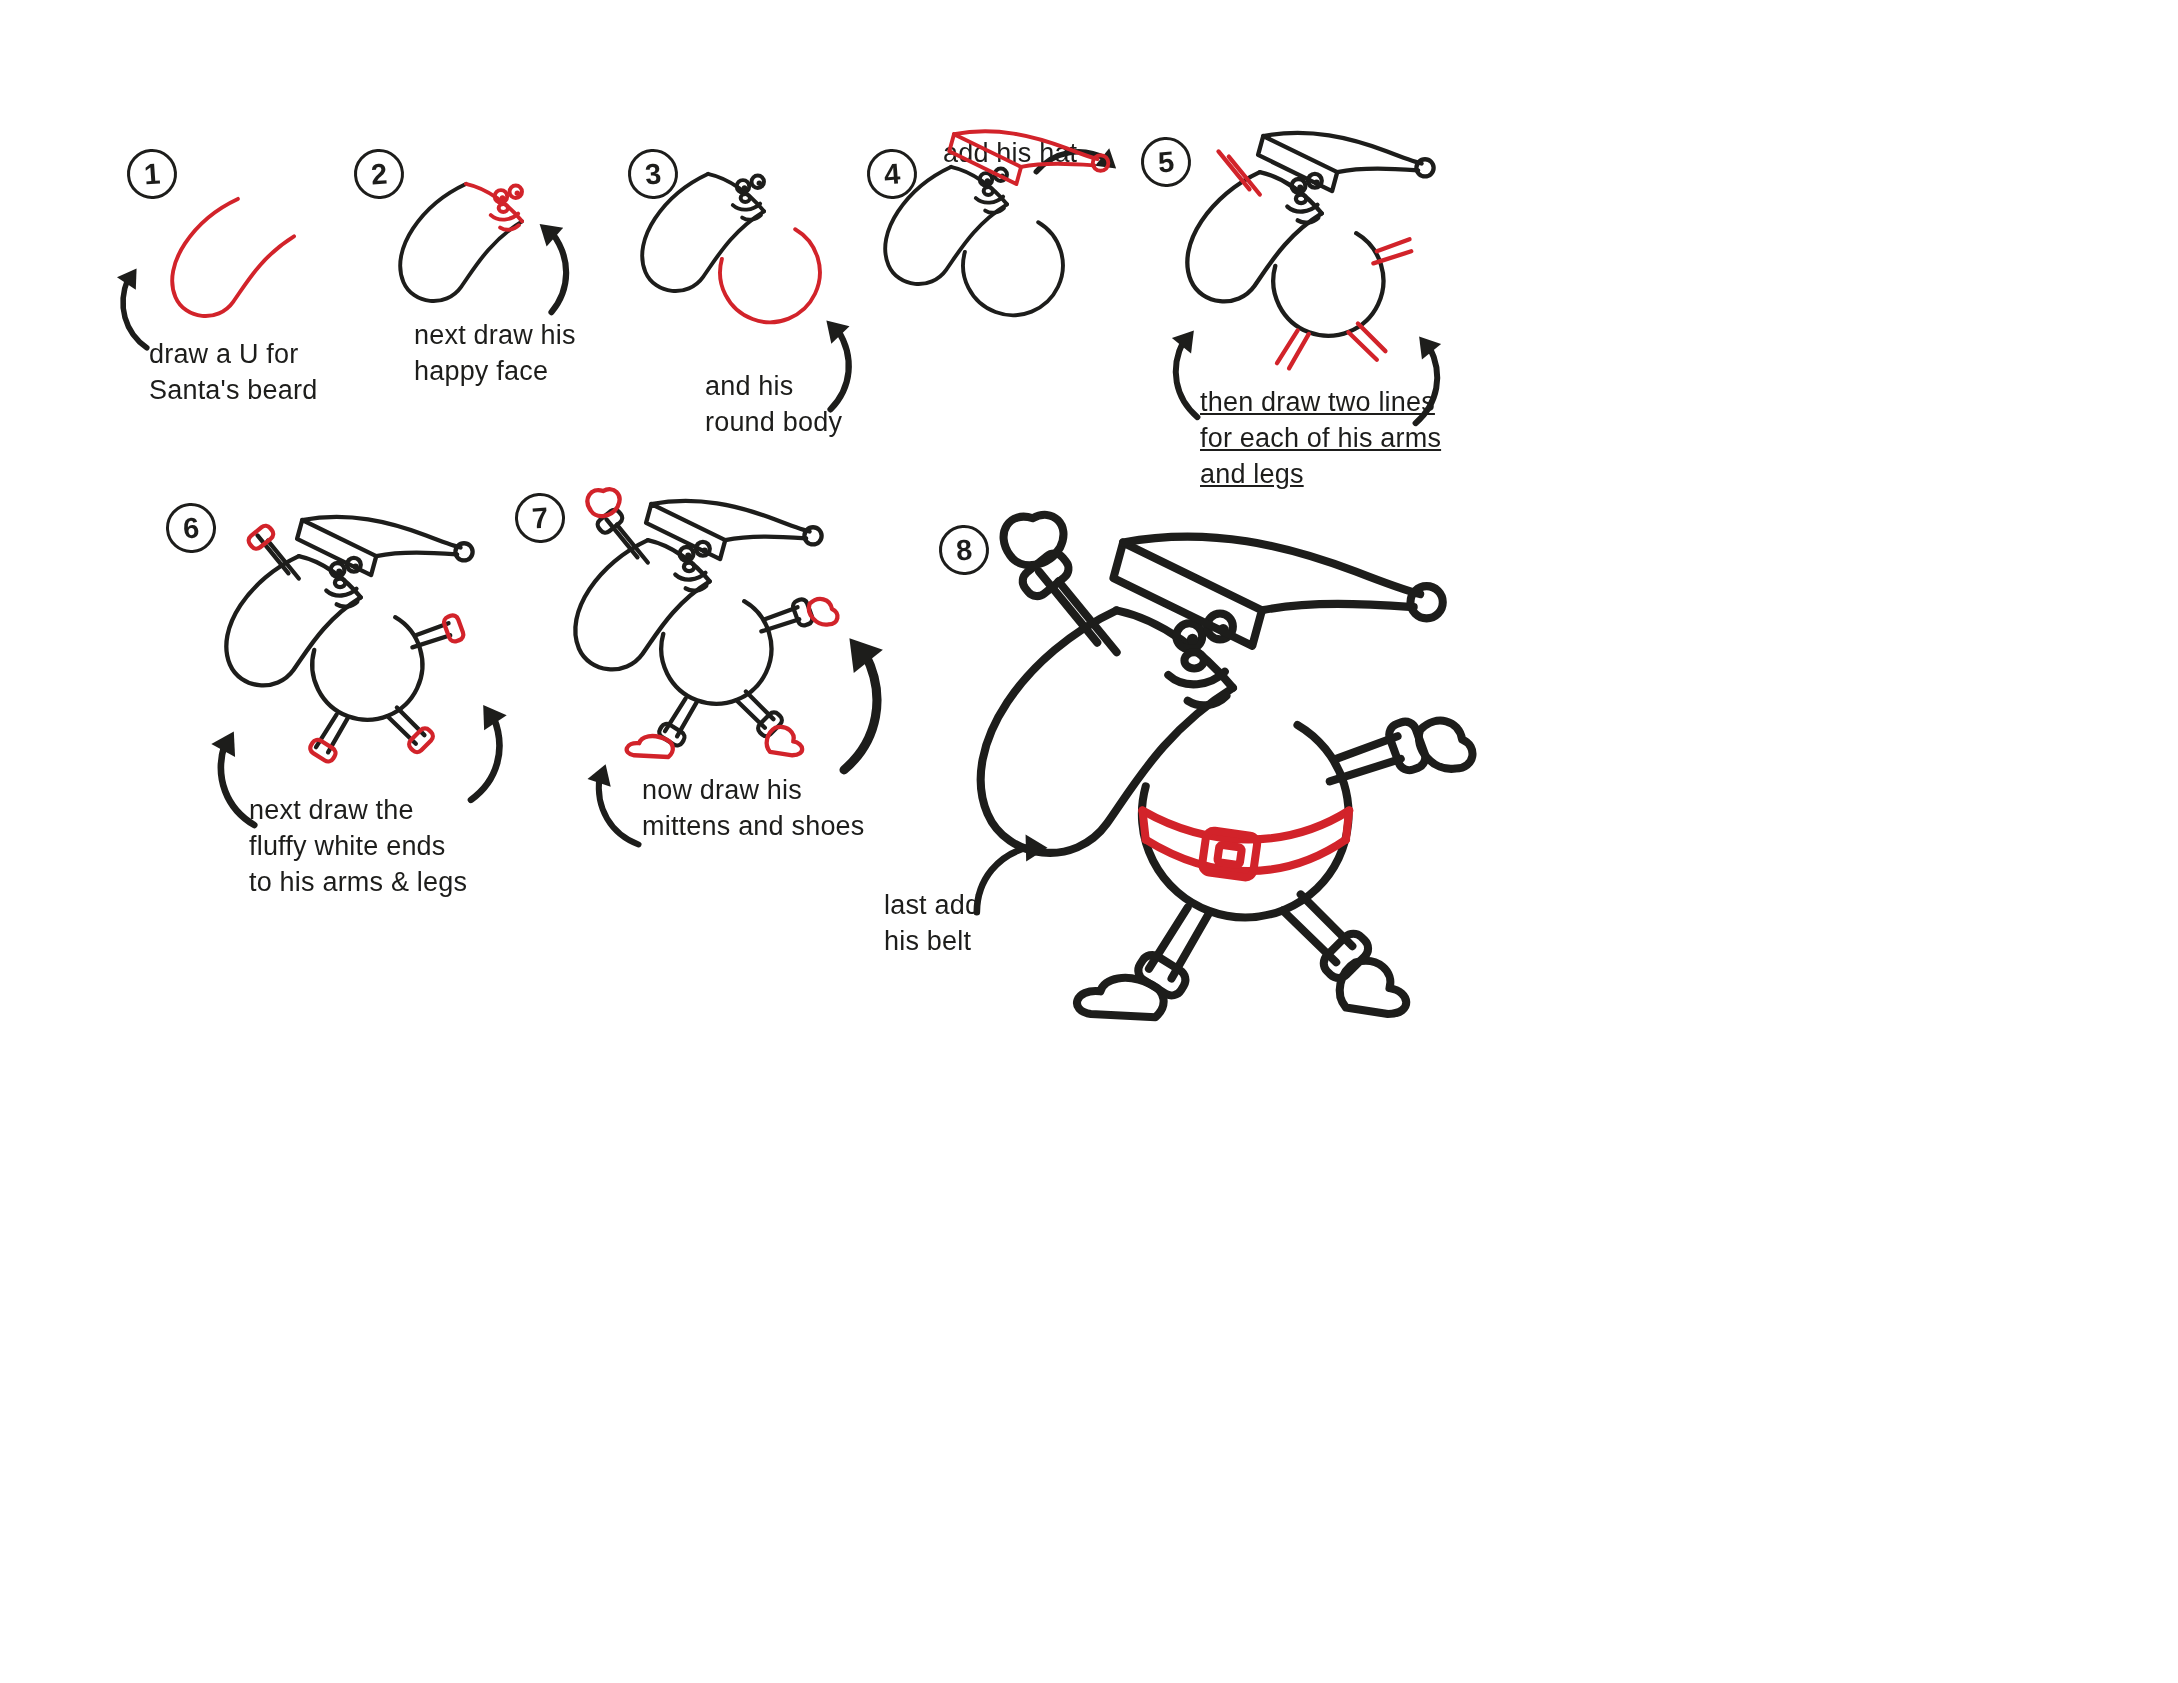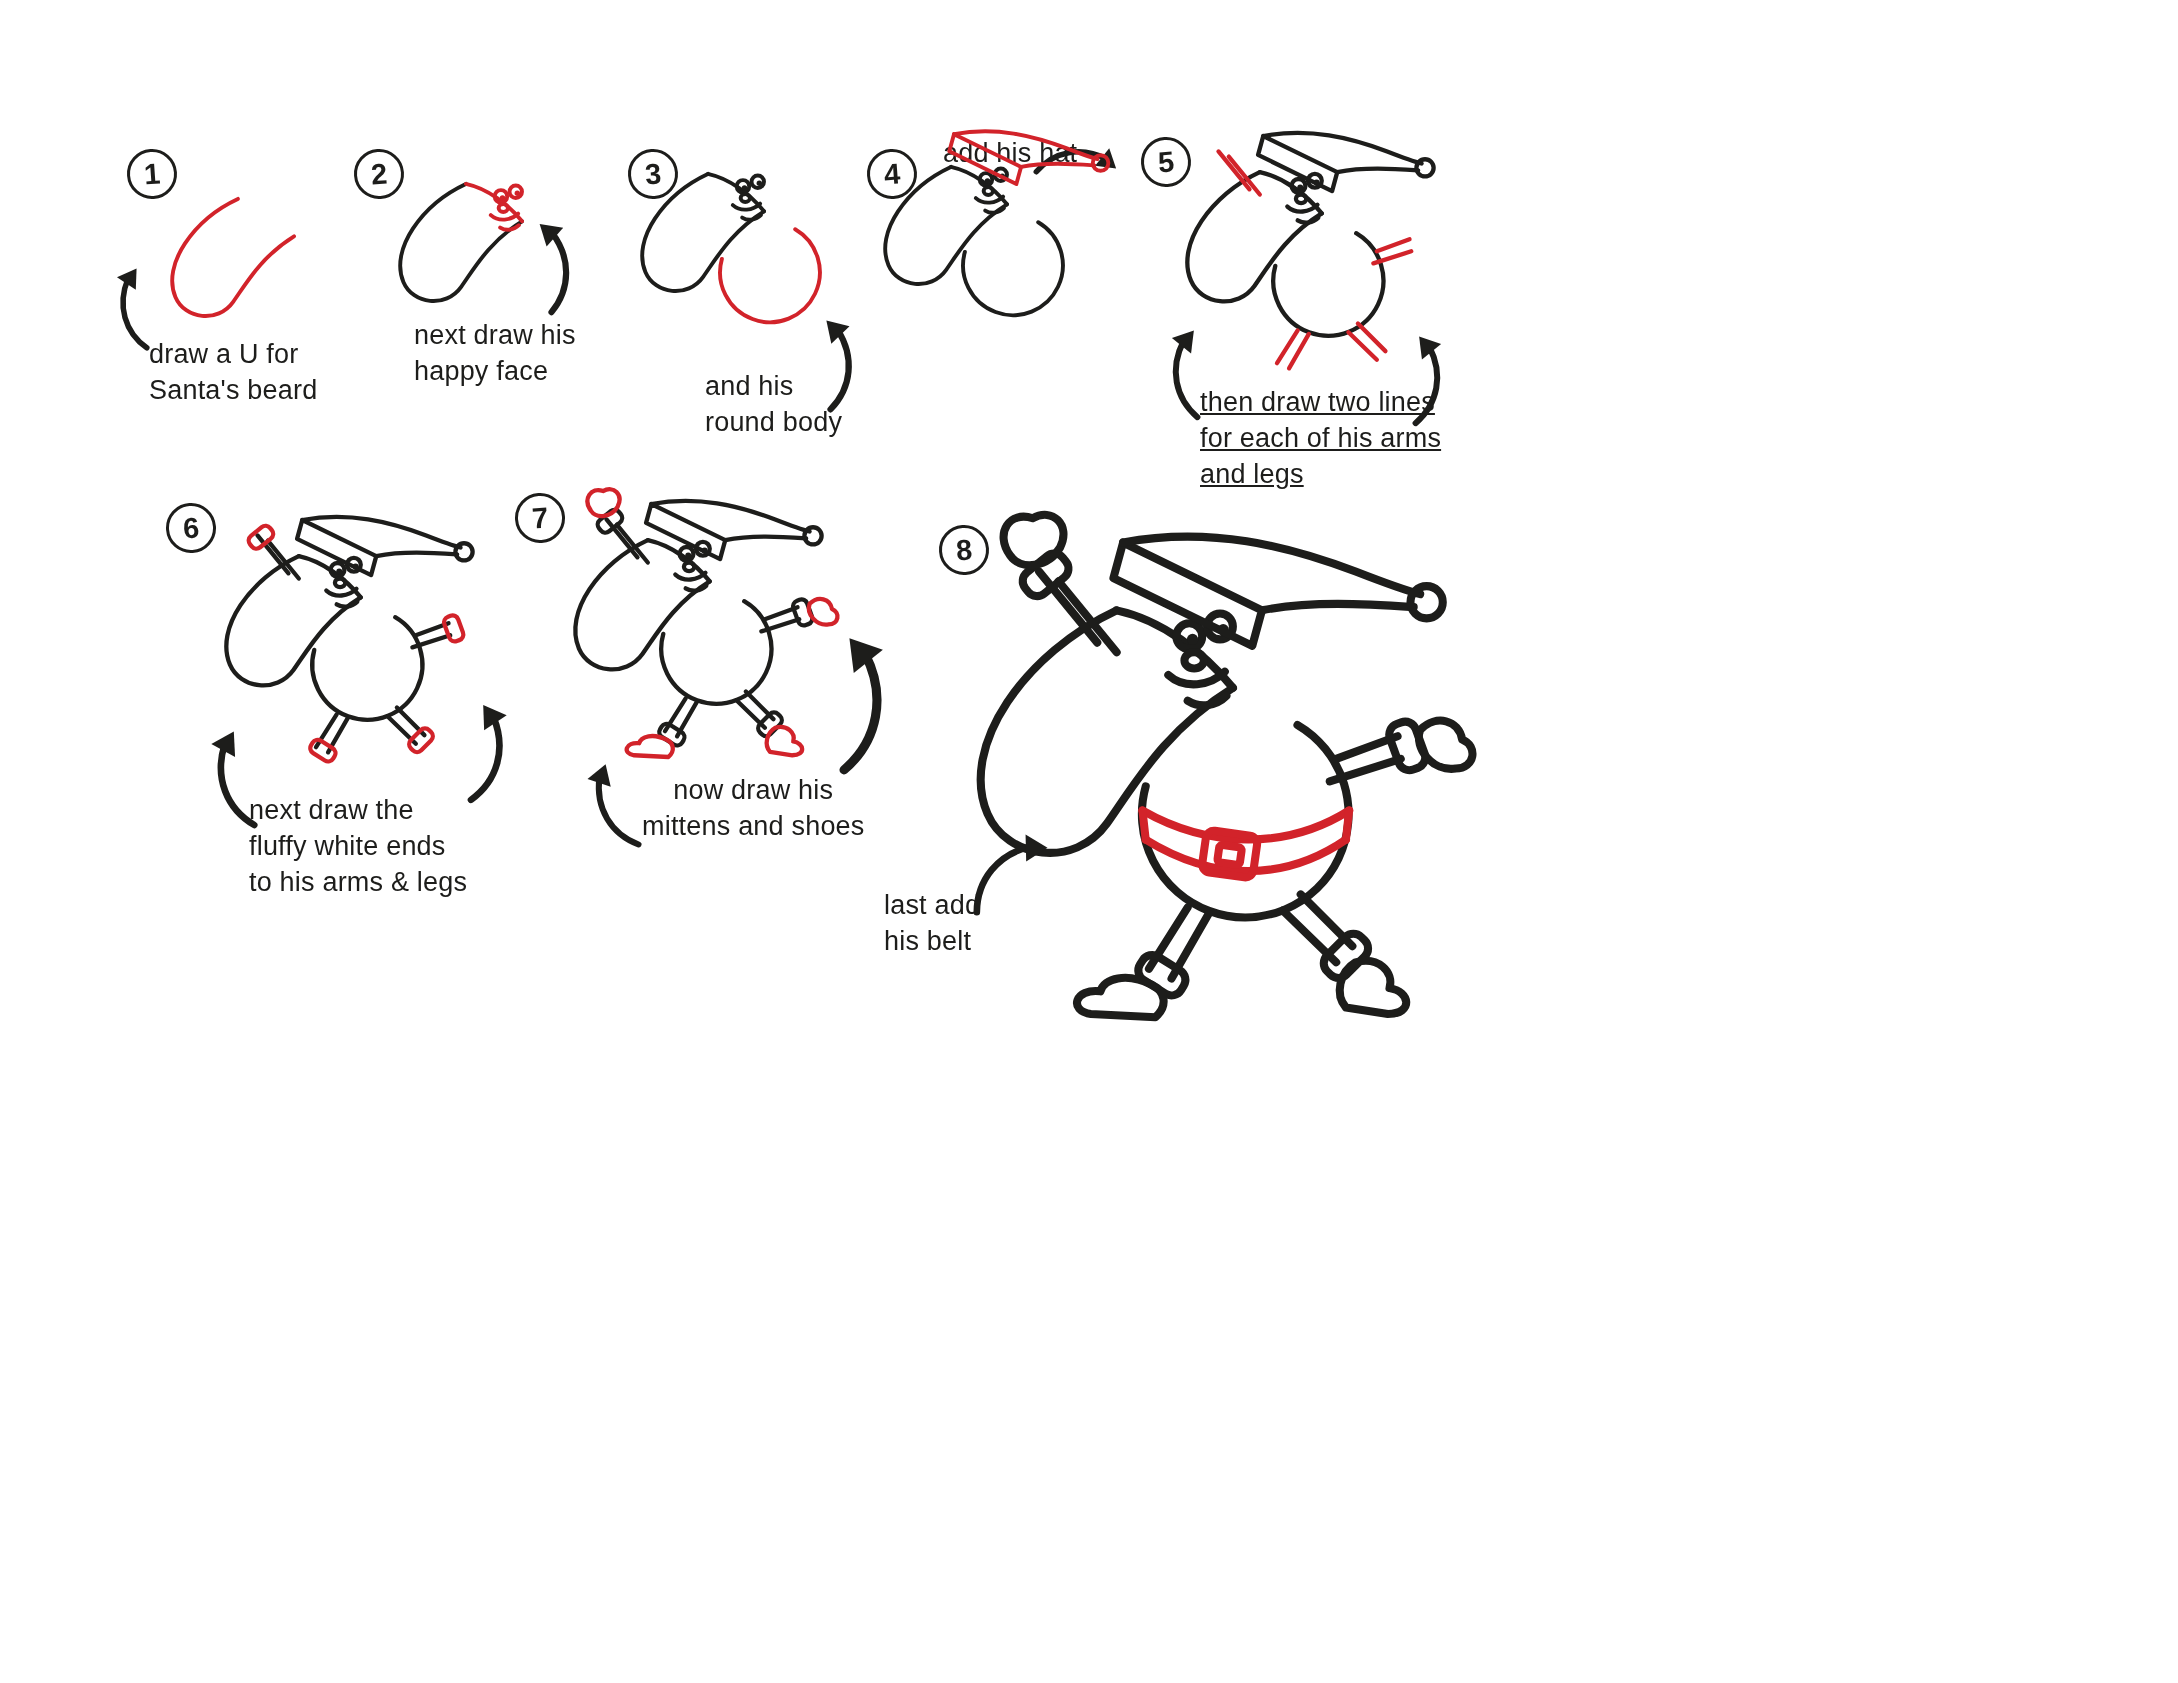--- a/index.html
+++ b/index.html
@@ -288,21 +288,21 @@
         </g>
       </svg>
     <svg class="arrow" viewBox="0 0 64 72" style="left:582px;top:760px;width:77px;height:87px;transform:rotate(-60deg);">
         <path d="M10 66 C6 42 18 20 42 10"></path>
         <polygon points="36,2 54,9 40,22"></polygon>
       </svg>
     <svg class="arrow" viewBox="0 0 64 72" style="left:790px;top:636px;width:117px;height:132px;transform:scaleX(-1) rotate(-40deg);">
         <path d="M10 66 C6 42 18 20 42 10"></path>
         <polygon points="36,2 54,9 40,22"></polygon>
       </svg>
-    <div class="caption" style="left:642px;top:772px;text-align:center;">now draw his
+    <div class="caption" style="left:642px;top:772px;">now draw his
 mittens and shoes</div>
   </section>
 
   <section>
     <div class="badge" style="left:939px;top:525px;">
         <span>8</span>
       </div>
     <svg class="santa" viewBox="0 0 380 345" style="left:871px;top:507px;width:614px;height:557px;">
         <g fill="none" stroke="#1d1d1b" stroke-width="5" stroke-linecap="round" stroke-linejoin="round">
           <path d="M152 64 C96 90 54 148 72 190 C84 218 126 224 146 196 C163 172 182 138 224 112"></path>

